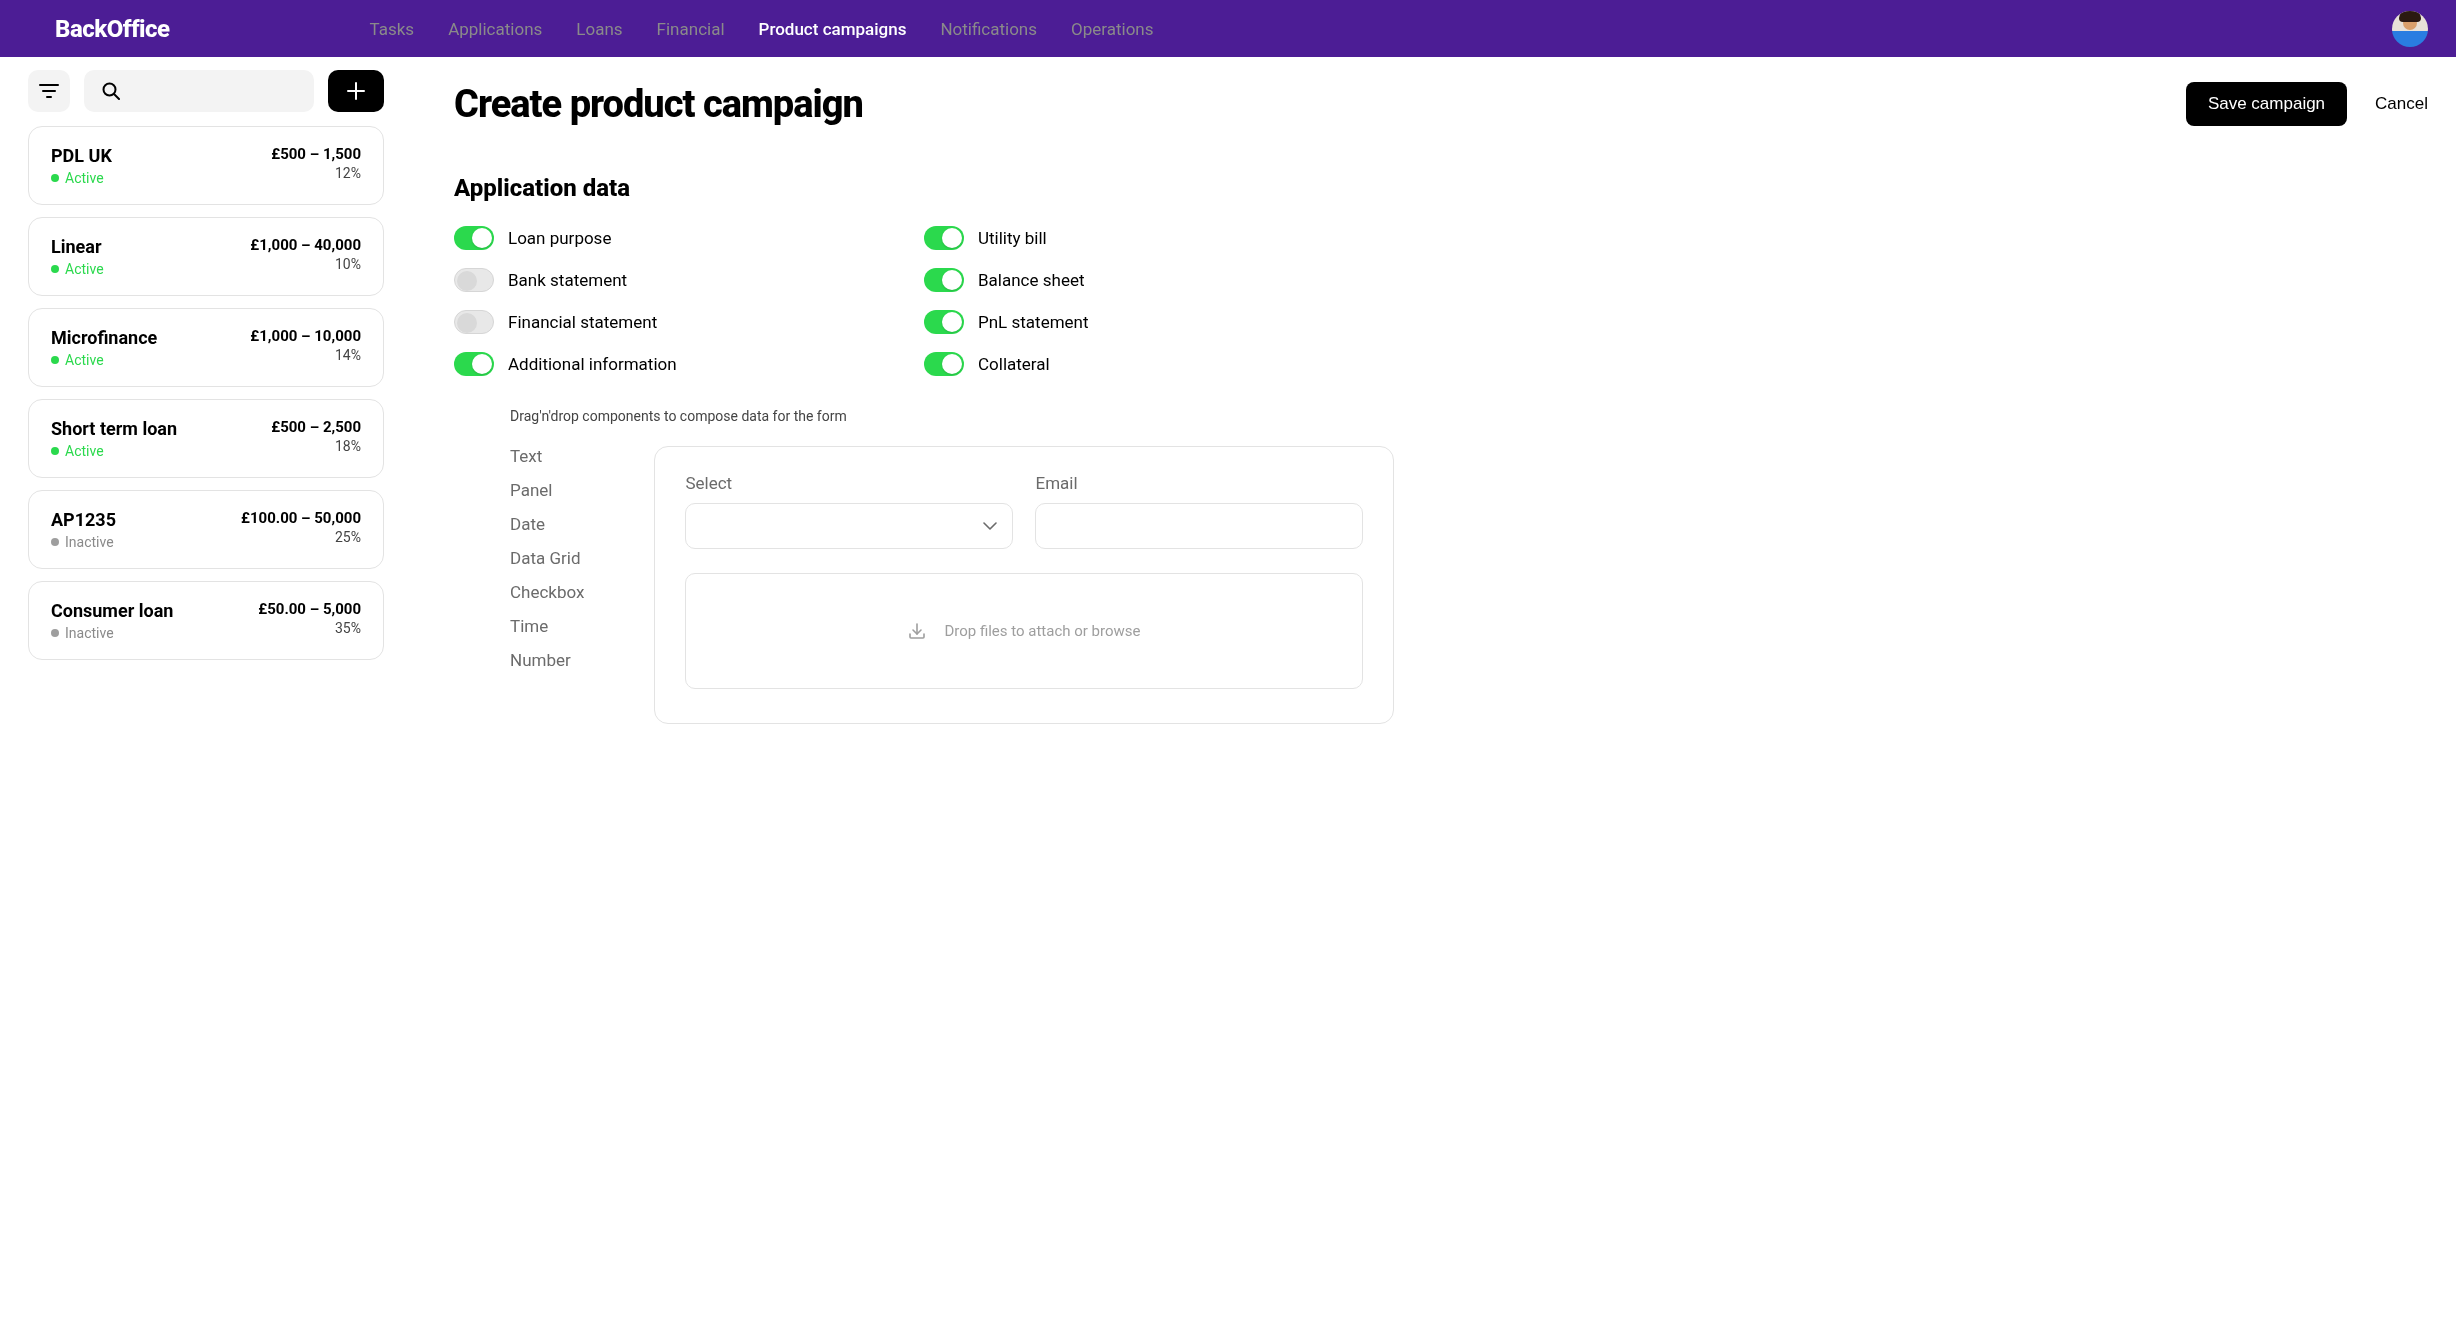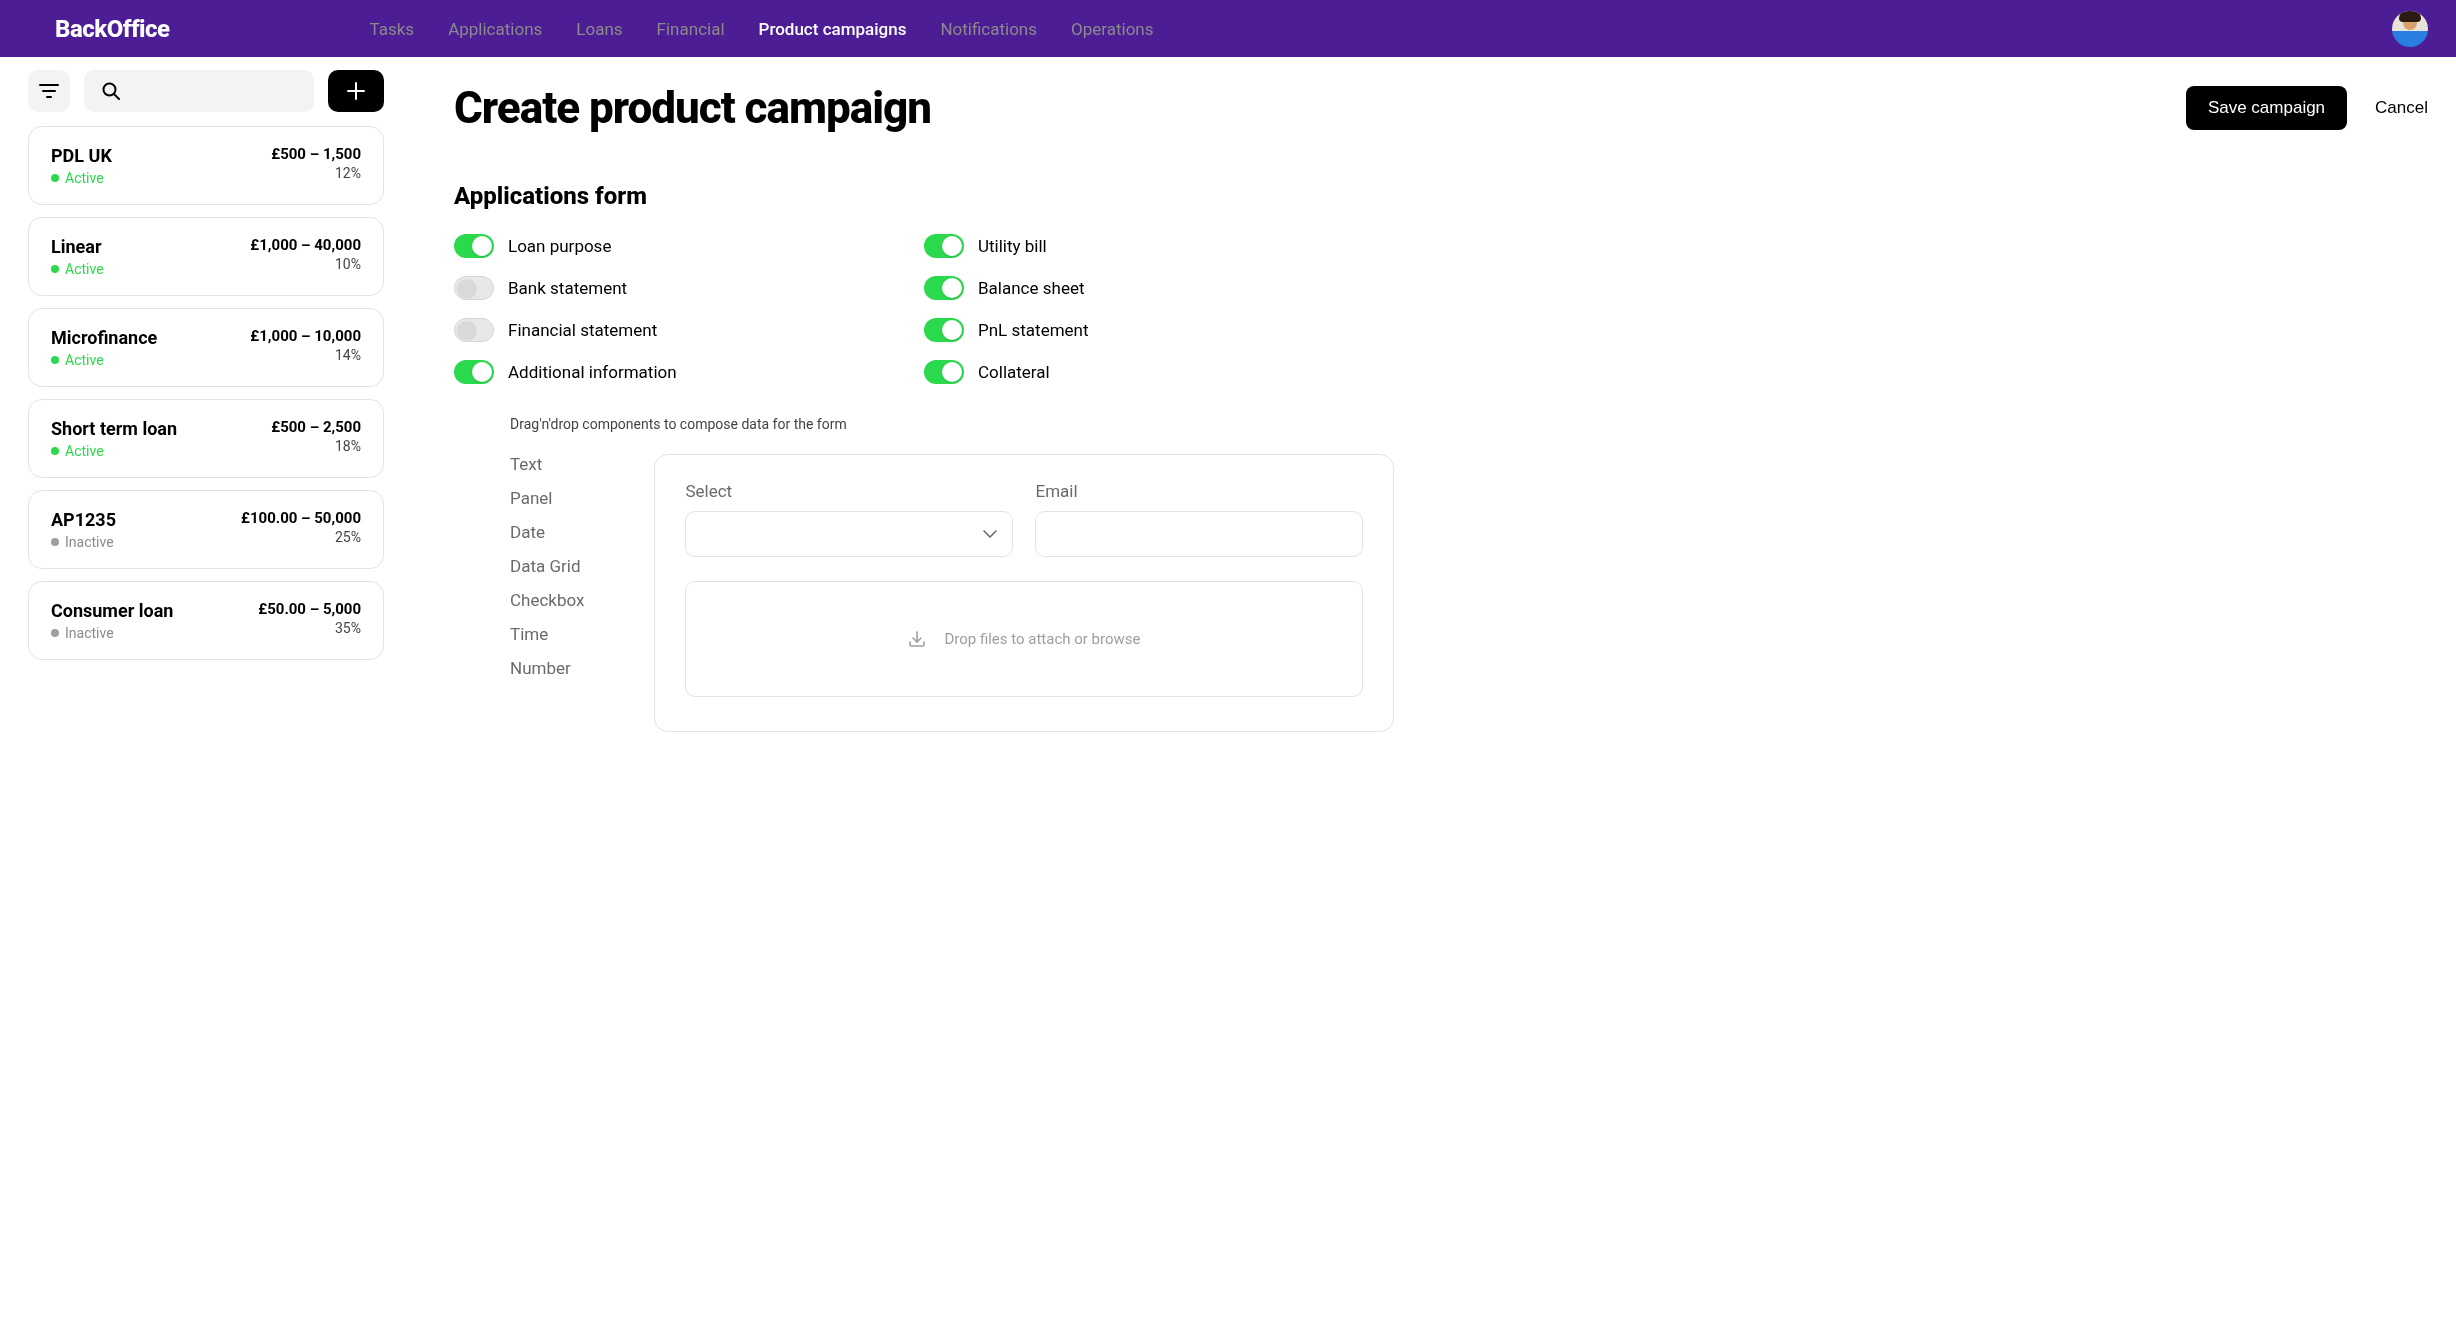--- a/index.html
+++ b/index.html
@@ -36,21 +36,21 @@
 .status-active .status-text { color: #2bd94d; }
 .status-inactive .status-dot { background: #9e9e9e; }
 .status-inactive .status-text { color: #8a8a8a; }
 .card-right { text-align: right; }
 .card-range { font-weight: 700; font-size: 15px; margin-bottom: 2px; }
 .card-pct { font-size: 14px; color: #444; }
 
 
 .main { flex: 1; padding-top: 12px; }
 .main-header { display: flex; align-items: center; justify-content: space-between; margin-bottom: 48px; }
-.page-title { font-size: 44px; font-weight: 800; letter-spacing: -1px; }
+.page-title { font-size: 38px; font-weight: 800; letter-spacing: -1px; }
 .header-actions { display: flex; gap: 28px; align-items: center; }
 .save-btn { background: #000; color: #fff; border: none; font-size: 17px; padding: 12px 22px; border-radius: 8px; cursor: pointer; }
 .cancel-btn { background: none; border: none; font-size: 17px; cursor: pointer; color: #000; }
 
 .section-title { font-size: 24px; font-weight: 800; margin-bottom: 24px; }
 
 .toggles { display: grid; grid-template-columns: 1fr 1fr; column-gap: 120px; row-gap: 18px; max-width: 820px; margin-bottom: 32px; }
 .toggle-row { display: flex; align-items: center; gap: 14px; }
 .toggle { width: 40px; height: 24px; border-radius: 12px; position: relative; cursor: pointer; flex: 0 0 40px; }
 .toggle.on { background: #2bd94d; }
@@ -209,21 +209,21 @@
 
   <div class="main">
     <div class="main-header">
       <h1 class="page-title">Create product campaign</h1>
       <div class="header-actions">
         <button class="save-btn">Save campaign</button>
         <button class="cancel-btn">Cancel</button>
       </div>
     </div>
 
-    <h2 class="section-title">Applications form</h2>
+    <h2 class="section-title">Application data</h2>
 
     <div class="toggles">
       <div class="toggle-row">
         <div class="toggle on"></div>
         <span class="toggle-label">Loan purpose</span>
       </div>
       <div class="toggle-row">
         <div class="toggle on"></div>
         <span class="toggle-label">Utility bill</span>
       </div>

